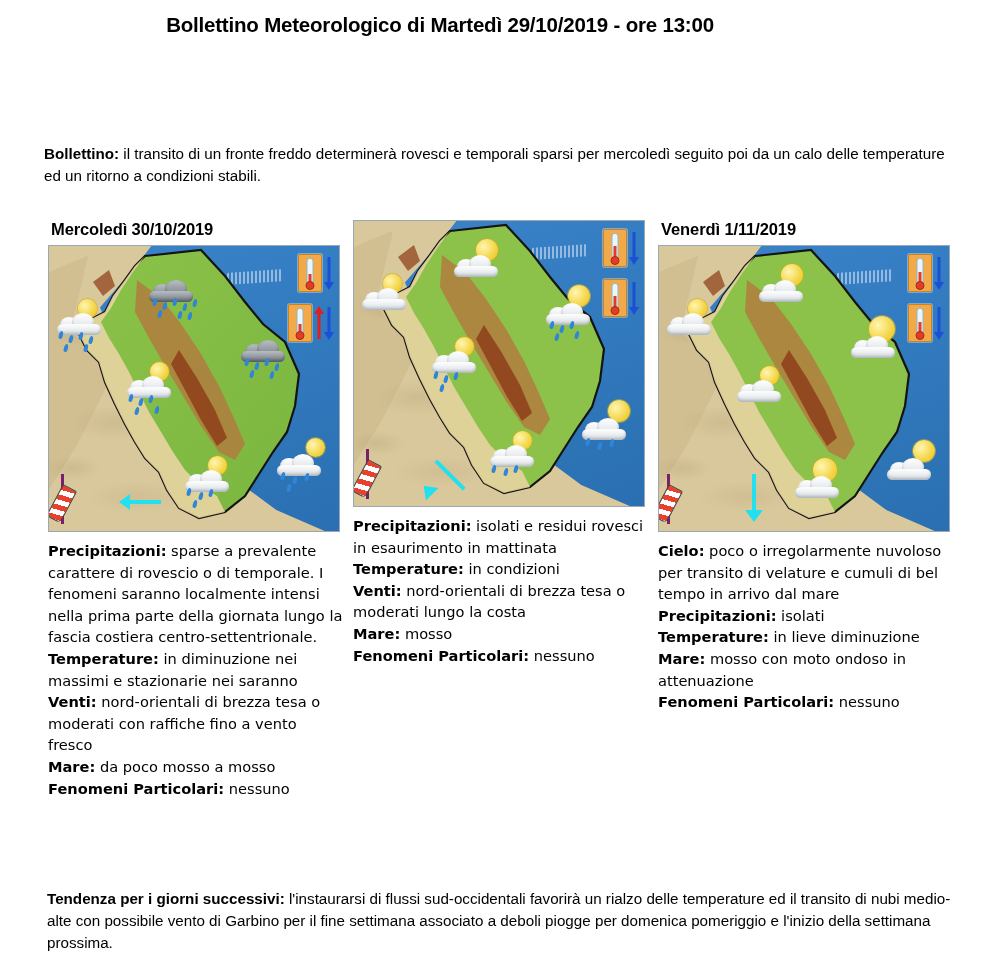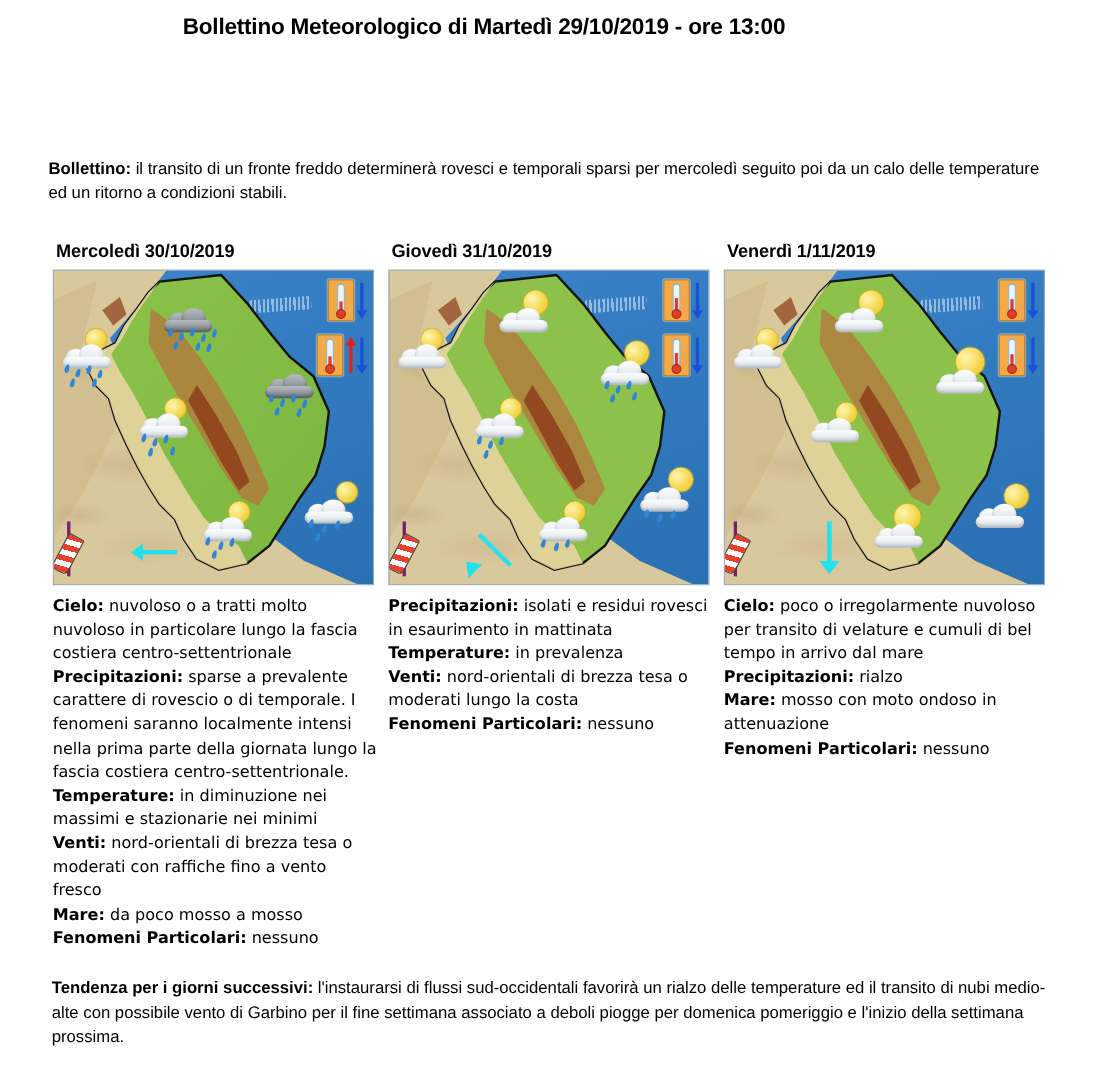--- a/index.html
+++ b/index.html
@@ -334,31 +334,29 @@
         <div class="sock"></div>
       </div>
 
       <div class="wind-arrow" style="left:70px;top:246px;width:42px;height:20px;">
         <span class="wa-shaft" style="left:10px;top:8px;width:32px;height:4px;background:#22e0ee;"></span>
         <span class="wa-head" style="left:0;top:2px;border-top:8px solid transparent;border-bottom:8px solid transparent;border-right:11px solid #22e0ee;"></span>
       </div>
     </div>
 
     <div class="fc">
-      <span class="ln"><b>Cielo:</b><span> nuvoloso o a tratti molto nuvoloso in particolare lungo la fascia costiera centro-settentrionale</span></span>
       <span class="ln"><b>Precipitazioni:</b><span> sparse a prevalente carattere di rovescio o di temporale. I fenomeni saranno localmente intensi nella prima parte della giornata lungo la fascia costiera centro-settentrionale.</span></span>
-      <span class="ln"><b>Temperature:</b><span> in diminuzione nei massimi e stazionarie nei minimi</span></span>
+      <span class="ln"><b>Temperature:</b><span> in diminuzione nei massimi e stazionarie nei saranno</span></span>
       <span class="ln"><b>Venti:</b><span> nord-orientali di brezza tesa o moderati con raffiche fino a vento fresco</span></span>
       <span class="ln"><b>Mare:</b><span> da poco mosso a mosso</span></span>
       <span class="ln"><b>Fenomeni Particolari:</b><span> nessuno</span></span>
     </div>
   </div>
 
   <div class="col col-2">
-    <div class="day-title">Giovedì 31/10/2019</div>
     <div class="map">
       <div class="sea"></div>
       <div class="landmass"></div>
       <div class="landmass2"></div>
       <div class="landtex"></div>
       <div class="sealabel"></div>
       <svg class="region" viewBox="0 0 290 285">
         <path d="M96,10 L152,4 L176,30 L196,56 L214,78 L236,96 L250,128 L246,160 L238,186 L224,206 L210,228 L196,250 L176,266 L150,272 L130,262 L118,244 L110,226 L96,212 L86,196 L76,178 L66,158 L56,136 L50,116 L38,104 L30,88 L40,74 L56,66 L64,50 L76,34 L86,20 Z" fill="#8cc24a" stroke="#141414" stroke-width="2.2"></path>
         <path d="M96,10 L86,20 L76,34 L64,50 L56,66 L40,74 L30,88 L38,104 L50,116 L56,136 L66,158 L76,178 L86,196 L96,212 L110,226 L118,244 L130,262 L150,272 L176,266
                  L168,250 L150,238 L136,224 L124,206 L112,186 L100,166 L90,146 L80,126 L70,108 L60,92 L52,76 L62,62 L72,44 L84,26 Z" fill="#e6d4a0" opacity="0.92"></path>
@@ -467,22 +465,23 @@
         <div class="sock"></div>
       </div>
       <div class="wind-arrow" style="left:70px;top:232px;width:48px;height:48px;">
         <span class="wa-shaft" style="left:6px;top:20px;width:40px;height:4px;background:#22e0ee;transform:rotate(45deg);transform-origin:center;"></span>
         <span class="wa-head" style="left:-2px;top:28px;border-top:9px solid transparent;border-bottom:9px solid transparent;border-right:12px solid #22e0ee;transform:rotate(45deg);"></span>
       </div>
     </div>
 
     <div class="fc">
       <span class="ln"><b>Precipitazioni:</b><span> isolati e residui rovesci in esaurimento in mattinata</span></span>
-      <span class="ln"><b>Temperature:</b><span> in prevalenza</span></span>
+      <span class="ln"><b>Temperature:</b><span> in condizioni</span></span>
       <span class="ln"><b>Venti:</b><span> nord-orientali di brezza tesa o moderati lungo la costa</span></span>
+      <span class="ln"><b>Mare:</b><span> mosso</span></span>
       <span class="ln"><b>Fenomeni Particolari:</b><span> nessuno</span></span>
     </div>
   </div>
 
   <div class="col col-3">
     <div class="day-title">Venerdì 1/11/2019</div>
     <div class="map">
       <div class="sea"></div>
       <div class="landmass"></div>
       <div class="landmass2"></div>
@@ -574,21 +573,22 @@
         <div class="sock"></div>
       </div>
       <div class="wind-arrow" style="left:84px;top:228px;width:24px;height:52px;">
         <span class="wa-shaft" style="left:9px;top:0;width:4px;height:38px;background:#22e0ee;"></span>
         <span class="wa-head" style="left:2px;top:36px;border-left:9px solid transparent;border-right:9px solid transparent;border-top:12px solid #22e0ee;"></span>
       </div>
     </div>
 
     <div class="fc">
       <span class="ln"><b>Cielo:</b><span> poco o irregolarmente nuvoloso per transito di velature e cumuli di bel tempo in arrivo dal mare</span></span>
-      <span class="ln"><b>Precipitazioni:</b><span> rialzo</span></span>
+      <span class="ln"><b>Precipitazioni:</b><span> isolati</span></span>
+      <span class="ln"><b>Temperature:</b><span> in lieve diminuzione</span></span>
       <span class="ln"><b>Mare:</b><span> mosso con moto ondoso in attenuazione</span></span>
       <span class="ln"><b>Fenomeni Particolari:</b><span> nessuno</span></span>
     </div>
   </div>
 
   <div class="tendenza">
     <b>Tendenza per i giorni successivi:</b><span> l'instaurarsi di flussi sud-occidentali favorirà un rialzo delle temperature ed il transito di nubi medio-alte con possibile vento di Garbino per il fine settimana associato a deboli piogge per domenica pomeriggio e l'inizio della settimana prossima.</span>
   </div>
 
 </div>

